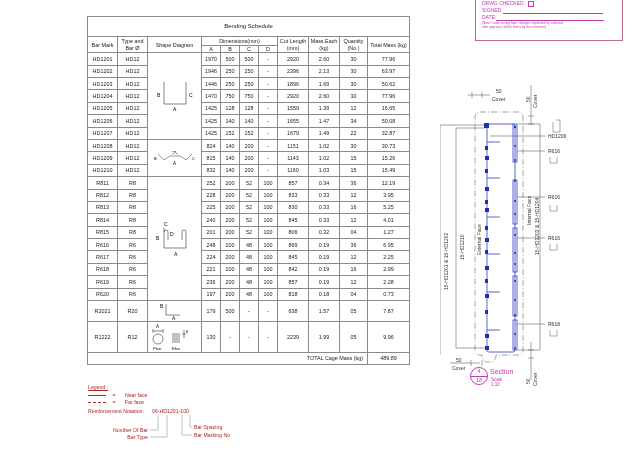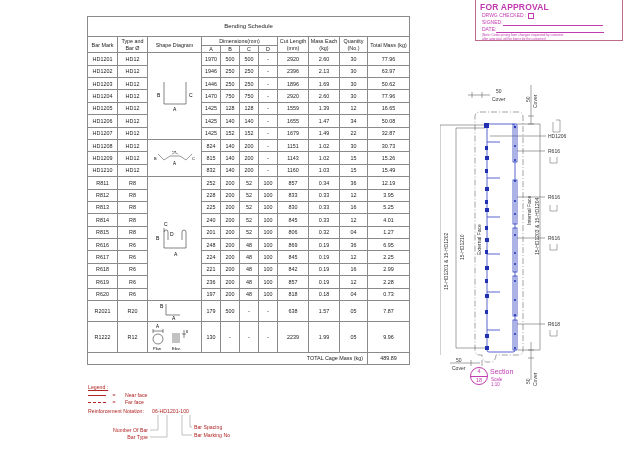--- a/index.html
+++ b/index.html
@@ -26,21 +26,20 @@
   .legend .row { position:absolute; white-space:nowrap; }
   .drawing { position:absolute; left:440px; top:80px; }
   .vtxt { position:absolute; transform:rotate(-90deg); transform-origin:left top; font-size:5px; white-space:nowrap; color:#333; }
   .lbl { position:absolute; font-size:5px; color:#333; white-space:nowrap; }
   .sec { position:absolute; color:#c03ab0; font-size:7px; }
 </style>
 </head>
 <body>
 
 <div class="approval">
-  <div class="t">FOR APPROVAL</div>
   <div class="l"><span>DRWG CHECKED :</span><span class="chk"></span></div>
   <div class="l"><span>SIGNED:</span><span class="u" style="width:100px"></span></div>
   <div class="l"><span>DATE:</span><span class="u" style="width:108px"></span></div>
   <div class="n">(Note: Costs arising from changes requested by customer</div>
   <div class="n">after approval, will be borne by the customer)</div>
 </div>
 
 <table class="sched">
   <colgroup>
     <col style="width:30px">

